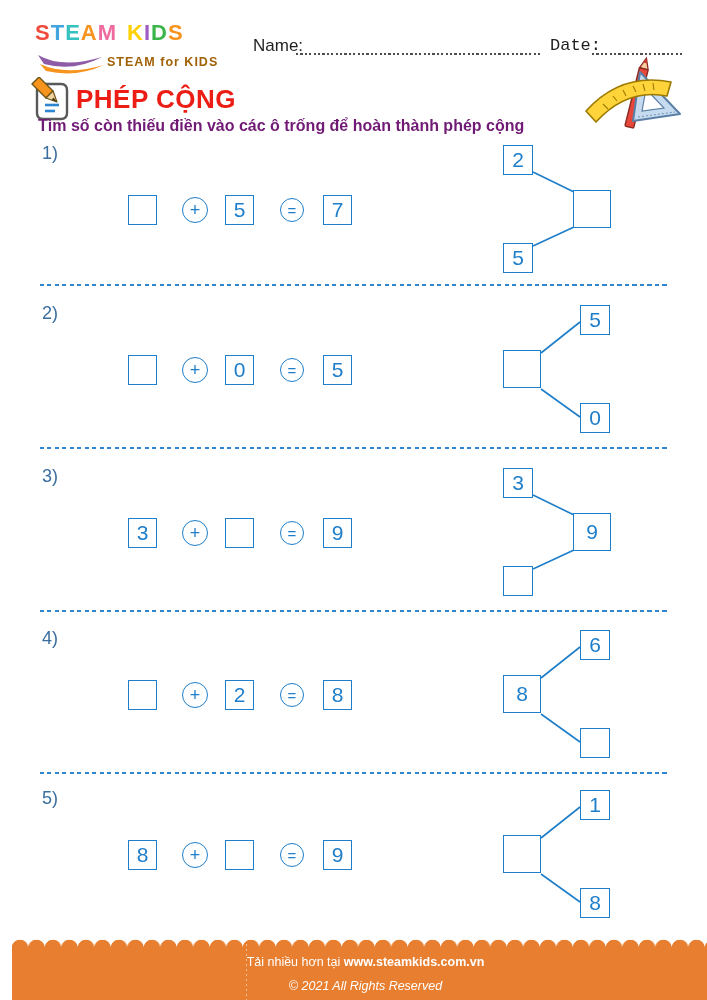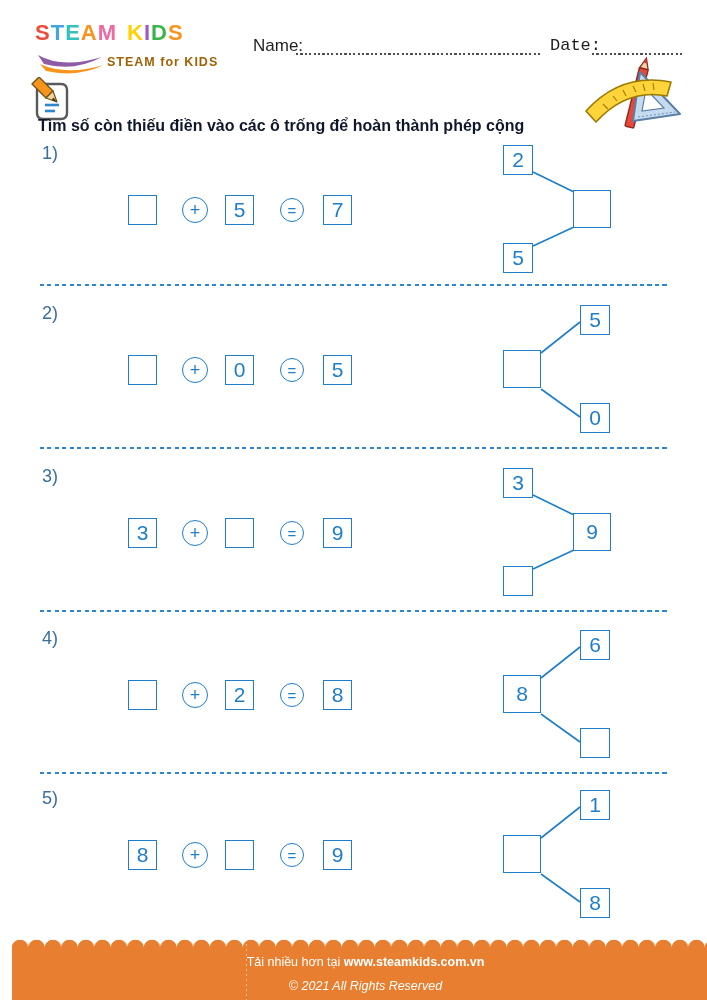--- a/index.html
+++ b/index.html
@@ -27,21 +27,21 @@
   .name-label { left: 253px; }
   .date-label { left: 550px; font-family: Liberation Mono, monospace; }
   .dotline { position: absolute; height: 2px;
     background-image: repeating-linear-gradient(90deg, #4d4d4d 0 2.2px, transparent 2.2px 4.4px); }
   .name-line { left: 296px; top: 53px; width: 244px; }
   .date-line { left: 592px; top: 53px; width: 90px; }
 
   
   .title-icon { position: absolute; left: 31px; top: 77px; }
   .page-title { position: absolute; left: 76px; top: 84px; font-size: 26px; font-weight: bold; color: #EB1D14; letter-spacing: 0.5px; }
-  .instruction { position: absolute; left: 38px; top: 117px; font-size: 16px; font-weight: bold; color: #0f172a; }
+  .instruction { position: absolute; left: 38px; top: 117px; font-size: 16px; font-weight: bold; color: #701a75; }
   .tools-illustration { position: absolute; left: 583px; top: 56px; }
 
   
   .problem { position: absolute; left: 0; width: 707px; height: 145px; }
   .p1 { top: 140px; } .p2 { top: 300px; } .p3 { top: 463px; } .p4 { top: 625px; } .p5 { top: 785px; }
 
   .prob-label { position: absolute; left: 42px; top: 3px; font-size: 18px; color: #3A6E9E; }
 
   .equation { position: absolute; left: 128px; top: 55px; width: 224px; height: 30px; }
   .eq-box { position: absolute; top: 0; width: 29px; height: 30px;
@@ -129,20 +129,21 @@
   <svg class="title-icon" width="44" height="46" viewBox="0 0 44 46">
     <path d="M12,7 Q6,7 6,13 L6,36 Q6,42 12,42 L30,42 Q36,42 36,36 L36,13 Q36,7 30,7 Z" fill="#FFFFFF" stroke="#58595B" stroke-width="2.4" stroke-linejoin="round"></path>
     <line x1="14" y1="28" x2="28" y2="28" stroke="#2E86D1" stroke-width="2.6"></line>
     <line x1="14" y1="34" x2="24" y2="34" stroke="#2E86D1" stroke-width="2.6"></line>
     <g>
       <polygon points="1,7 8,0 22,14 15,21" fill="#F7941E" stroke="#6B5418" stroke-width="1.4" stroke-linejoin="round"></polygon>
       <polygon points="15,21 22,14 26,25" fill="#F3D4A0" stroke="#6B5418" stroke-width="1.2" stroke-linejoin="round"></polygon>
       <polygon points="22.5,20.5 26,25 20.5,23" fill="#4a3a10"></polygon>
     </g>
   </svg>
+  <h1 class="page-title">PHÉP CỘNG</h1>
   <div class="instruction">Tìm số còn thiếu điền vào các ô trống để hoàn thành phép cộng</div>
 
   <section class="problem p1">
     <span class="prob-label">1)</span>
     <div class="equation">
       <div class="eq-box eq-a"></div>
       <div class="op-circle op-plus">+</div>
       <div class="eq-box eq-b">5</div>
       <div class="op-circle op-eq">=</div>
       <div class="eq-box eq-c">7</div>

